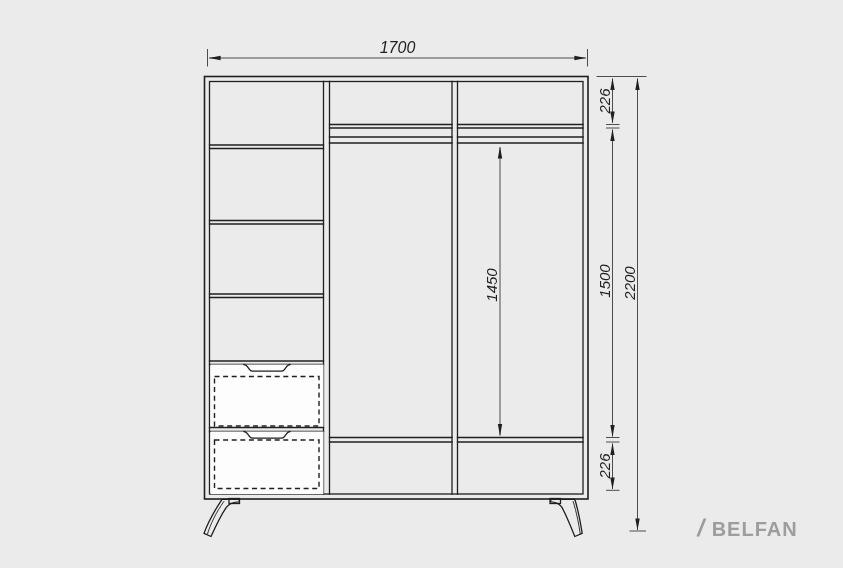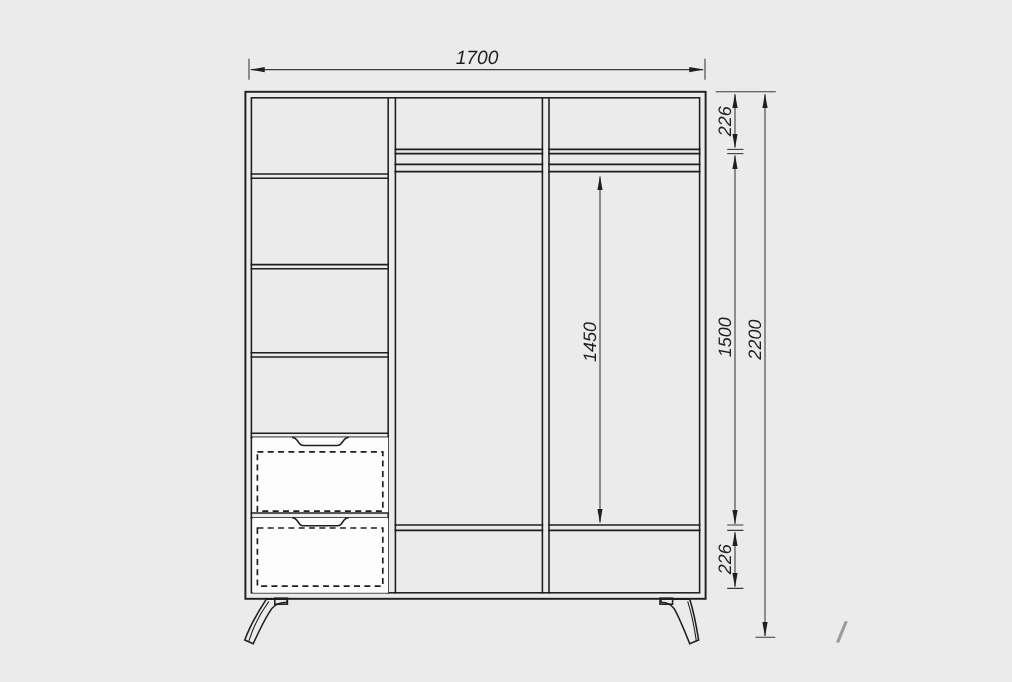--- a/index.html
+++ b/index.html
@@ -180,15 +180,16 @@
   </g>
 
   <g>
     <line x1="500" y1="147" x2="500" y2="435.5" class="dim" marker-start="url(#mS)" marker-end="url(#mE)"></line>
     <text x="497" y="285" text-anchor="middle" transform="rotate(-90 497 285)" class="dimtxt">1450</text>
   </g>
 </svg>
 
 <div class="brand">
   <span class="slash">/</span>
+  <span class="name">BELFAN</span>
 </div>
 
 </div>
 
 </body></html>

